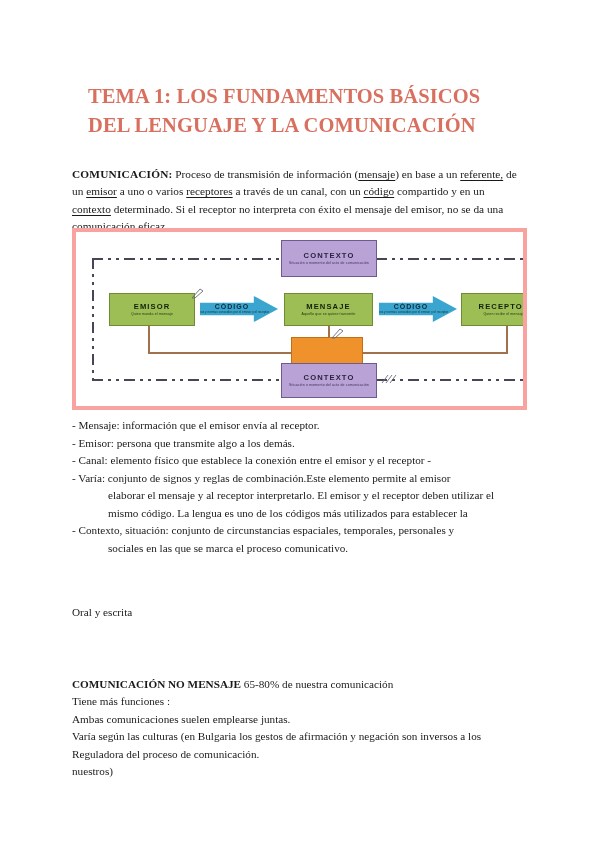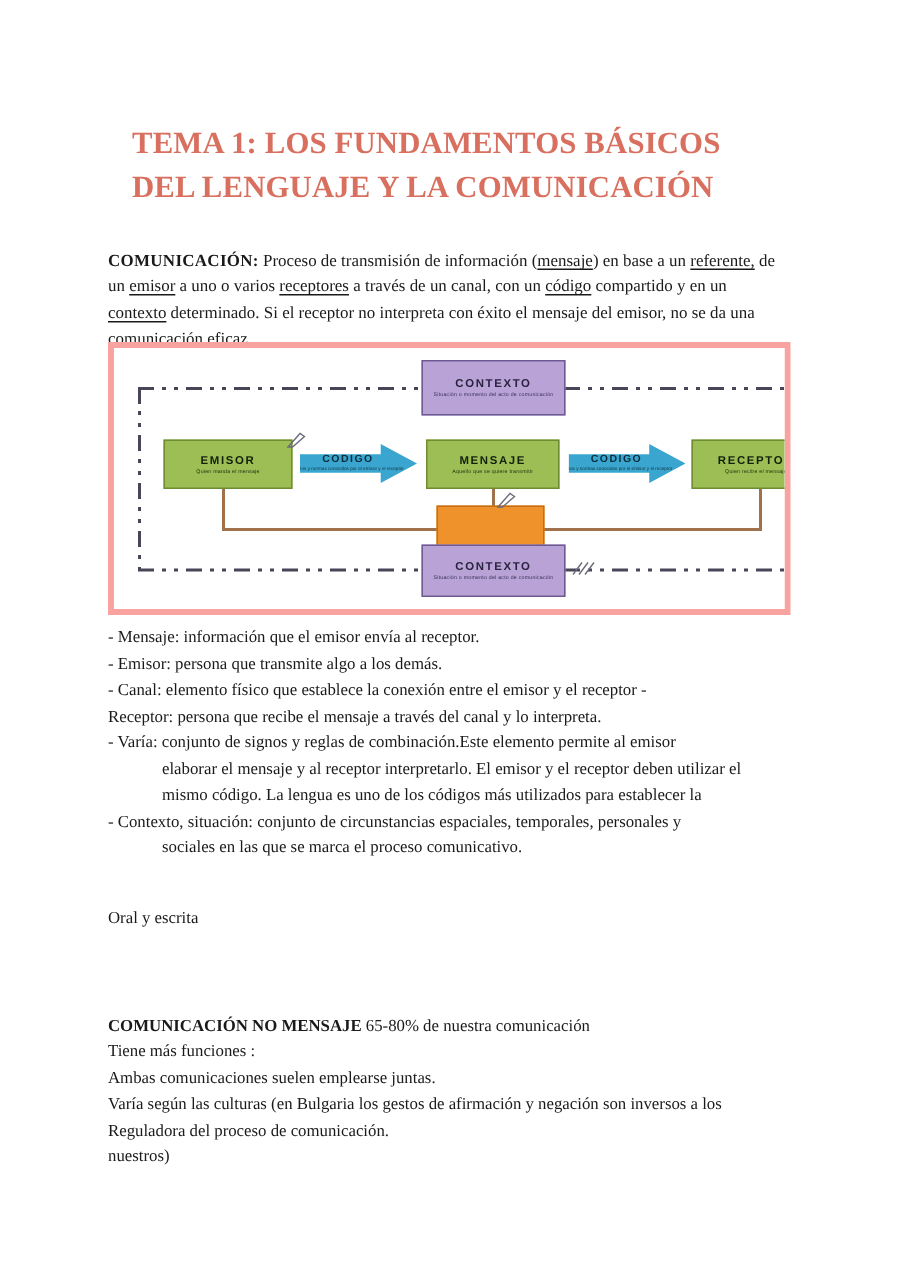--- a/index.html
+++ b/index.html
@@ -275,21 +275,20 @@
         <path d="M1 10 L7 2 M5 10 L11 2 M9 10 L15 2" fill="none" stroke="#6b6b7a" stroke-width="0.9"></path>
       </svg>
 
     </div>
   </div>
 
   <div class="bullets">
     <span class="li">- Mensaje: información que el emisor envía al receptor.</span>
     <span class="li">- Emisor: persona que transmite algo a los demás.</span>
     <span class="li">- Canal: elemento físico que establece la conexión entre el emisor y el receptor -</span>
-    <span class="flush">Receptor: persona que recibe el mensaje a través del canal y lo interpreta.</span>
     <span class="li">- Varía: conjunto de signos y reglas de combinación.Este elemento permite al emisor</span>
     <span class="cont">elaborar el mensaje y al receptor interpretarlo. El emisor y el receptor deben utilizar el</span>
     <span class="cont">mismo código. La lengua es uno de los códigos más utilizados para establecer la</span>
     <span class="li">- Contexto, situación: conjunto de circunstancias espaciales, temporales, personales y</span>
     <span class="cont">sociales en las que se marca el proceso comunicativo.</span>
   </div>
 
   <div class="sec" id="sec-verbal">
     <span class="ln">Oral y escrita</span>
   </div>

